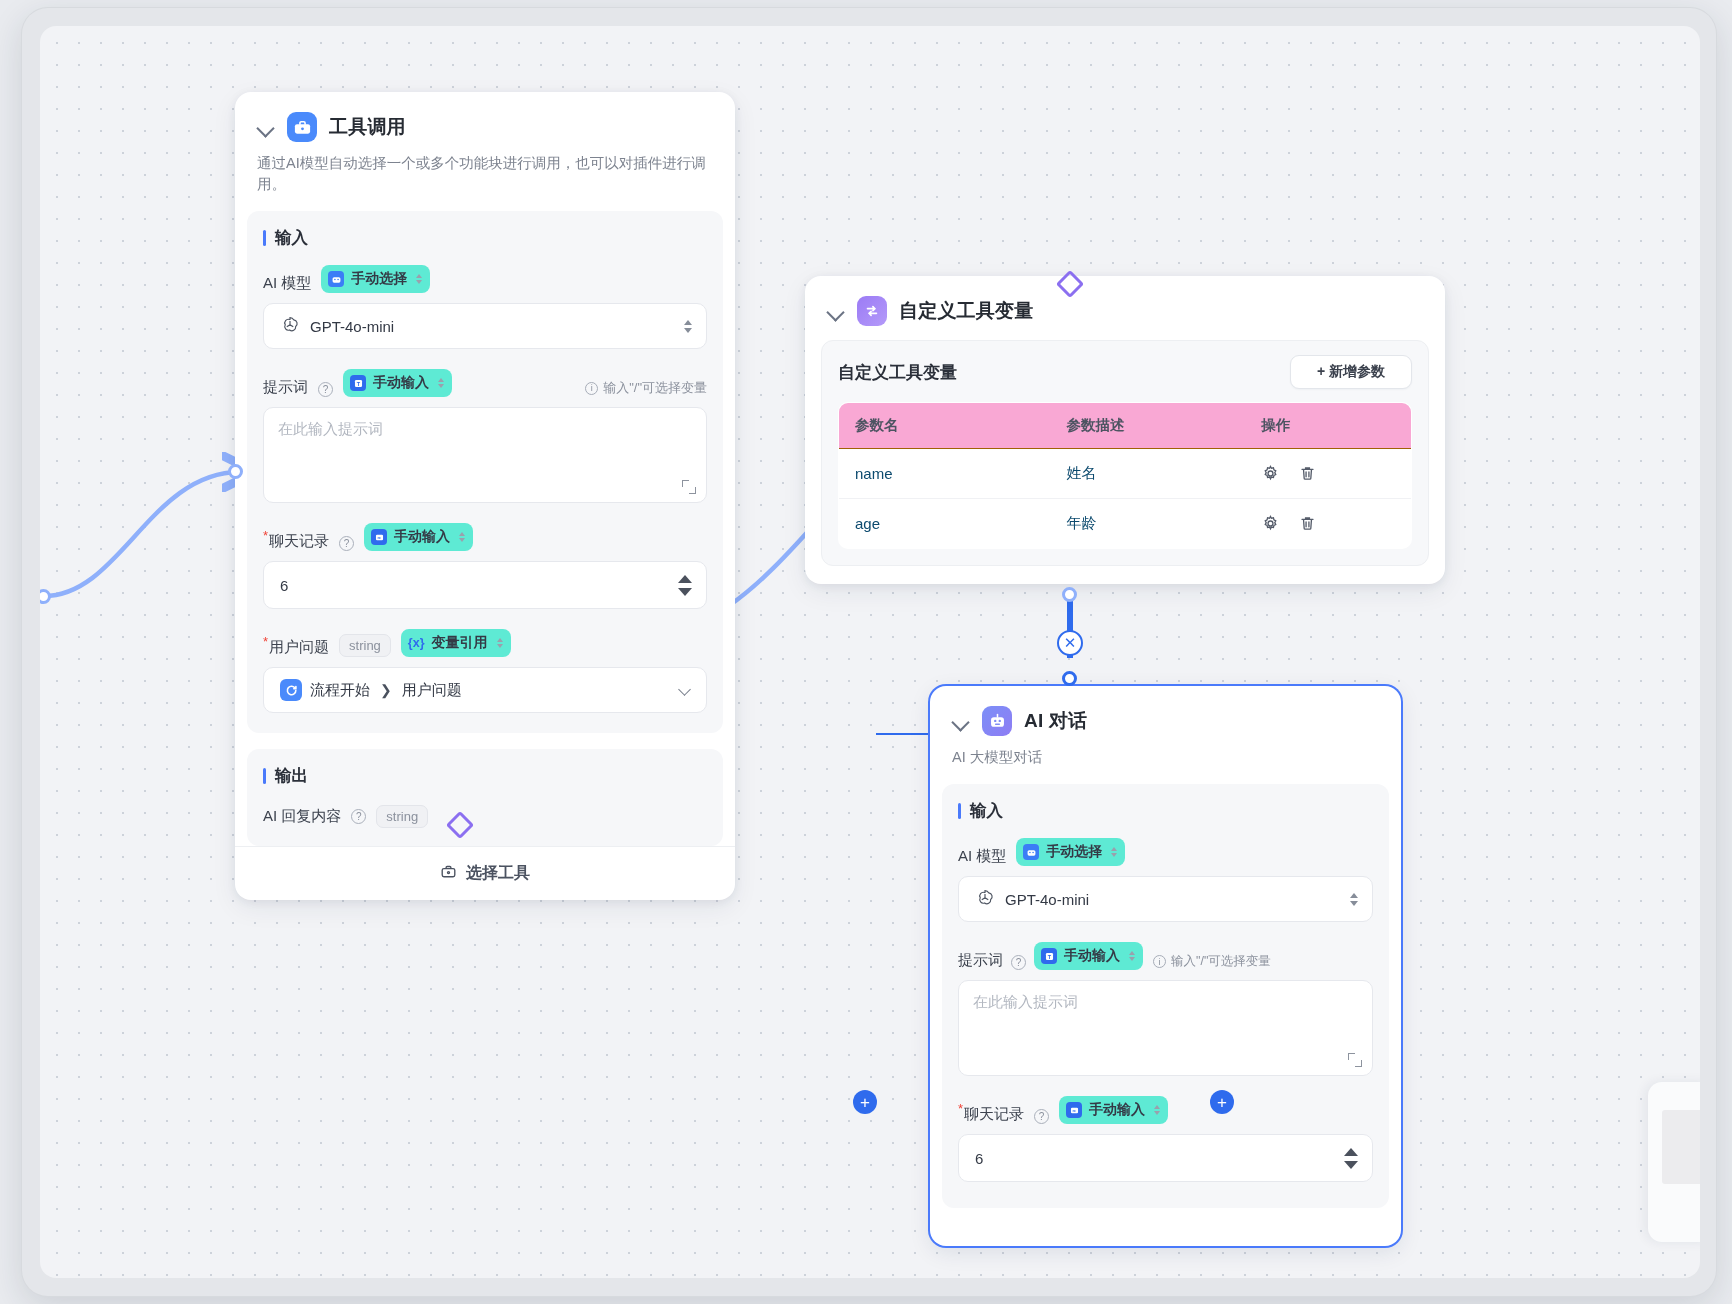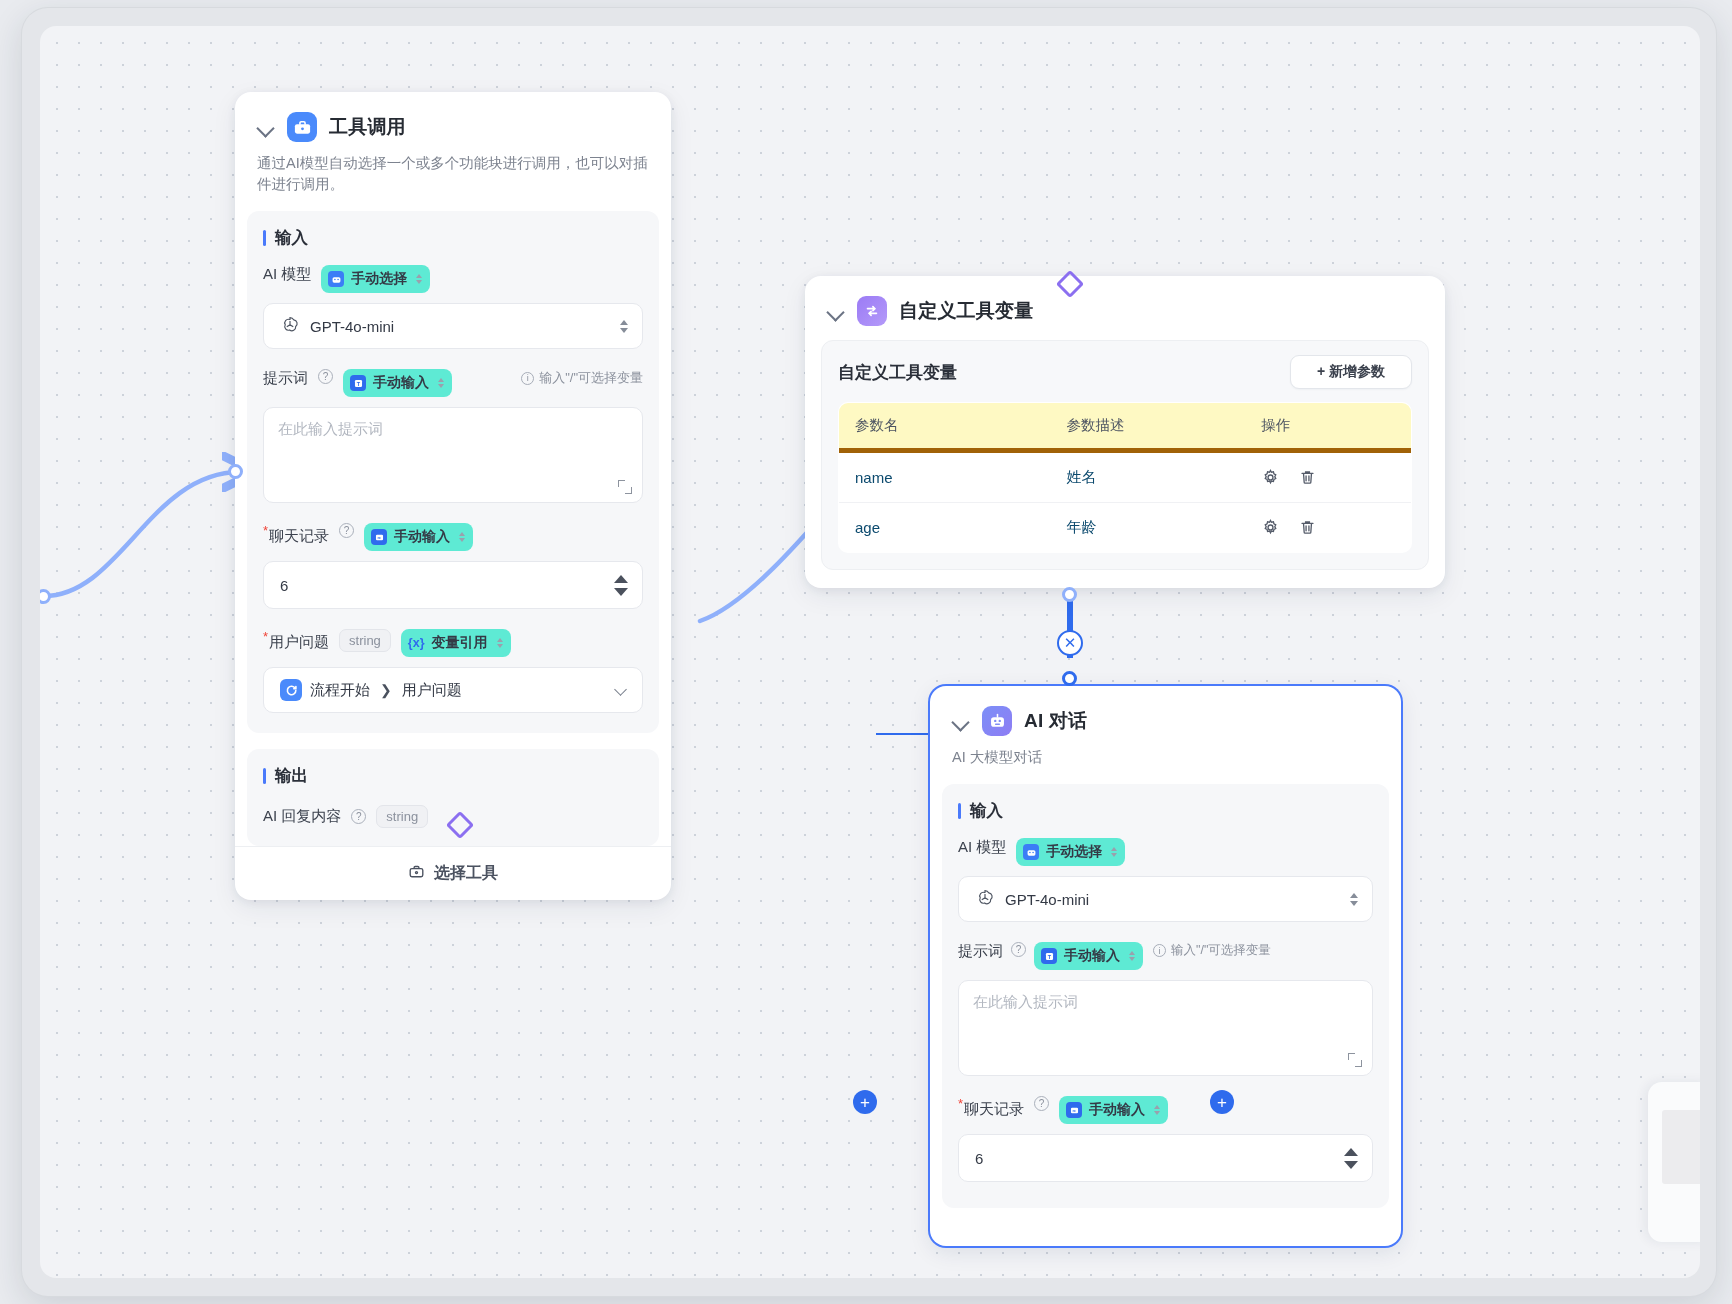--- a/index.html
+++ b/index.html
@@ -63,21 +63,21 @@
 
   .section {
     margin: 16px 12px 0 12px;
     background: #f6f7f9;
     border-radius: 12px;
     padding: 16px 16px 20px 16px;
   }
   .sec-title { display:flex; align-items:center; gap:9px; font-size:16.5px; font-weight:700; color:#2b303a; }
   .sec-bar { width:3px; height:16px; background:#4a7afb; border-radius:2px; display:inline-block; }
 
-  .field-row { display:flex; align-items:flex-start; gap:10px; margin-top:20px; flex-wrap:wrap; }
+  .field-row { display:flex; align-items:flex-end; gap:10px; margin-top:20px; flex-wrap:wrap; }
   .field-label { font-size:15px; color:#3c424e; white-space:nowrap; }
   .req::before { content:'*'; color:#f04438; font-size:13px; vertical-align:super; margin-right:1px; }
   .qmark {
     width:15px; height:15px; border:1.3px solid #aab0bb; border-radius:50%;
     font-size:10px; color:#8a909c; display:inline-flex; align-items:center; justify-content:center; flex:none;
   }
   .pill {
     display:inline-flex; align-items:center; gap:7px;
     background:#5eead4; border-radius:8px; padding:5px 8px 5px 7px;
     font-size:14px; font-weight:700; color:#343a46; cursor:pointer;
@@ -143,22 +143,22 @@
     display:flex; align-items:center; gap:6px; background:#fff; border:1px solid #e3e6eb;
     border-radius:9px; padding:7px 26px; font-size:14px; color:#3b414d; font-weight:700; cursor:pointer;
     box-shadow:0 1px 2px rgba(24,39,75,.04);
   }
   .btn-edit {
     background:#fff; border:1px solid #e3e6eb; border-radius:9px; padding:5px 10px;
     font-size:14px; color:#3b414d; cursor:pointer; white-space:nowrap;
   }
   table.vars { width:100%; border-collapse:collapse; margin-top:13px; background:#fff; border:1px solid #ecedf1; border-radius:10px; overflow:hidden; }
   table.vars th {
-    text-align:left; font-size:14.5px; font-weight:400; color:#4e5musi; color:#4d5462;
-    background:#fef9c3; padding:13px 16px; border-bottom:5px solid #a16207;
+    text-align:left; font-size:14.5px; font-weight:700; color:#4e5musi; color:#4d5462;
+    background:#f9a8d4; padding:13px 16px; border-bottom:1px solid #a16207;
   }
   table.vars td { font-size:15px; color:#0c4a6e; padding:15px 16px; border-bottom:1px solid #f0f1f4; }
   table.vars tr:last-child td { border-bottom:none; }
   .ops { display:flex; gap:18px; align-items:center; }
   .op-ico { width:19px; height:19px; cursor:pointer; }
 
   
   .handle {
     position:absolute; width:15px; height:15px; border-radius:50%;
     background:#fff; border:3px solid #8fb0fb; z-index:6;
@@ -208,21 +208,21 @@
       <path d="M 660,595 C 760,560 900,300 1040,258" fill="none" stroke="#8fb0fb" stroke-width="4.5" stroke-linecap="round"></path>
 
       <path d="M 1030,568 L 1030,632" fill="none" stroke="#2f6bed" stroke-width="6" stroke-linecap="butt"></path>
       <path d="M 1030,650 L 1030,680" fill="none" stroke="#2f6bed" stroke-width="6"></path>
       <path d="M 1018,672 L 1030,694 L 1042,672" fill="#2f6bed" stroke="#2f6bed" stroke-width="4" stroke-linejoin="round"></path>
 
       <path d="M 836,708 L 1020,708" fill="none" stroke="#2f6bed" stroke-width="2.2"></path>
       <path d="M 1040,708 L 1190,708" fill="none" stroke="#2f6bed" stroke-width="2.2"></path>
     </svg>
 
-    <div class="node" style="left:195px; top:66px; width:436px;">
+    <div class="node" style="left:195px; top:66px; width:500px;">
       <div class="node-head">
         <div class="node-title-row">
           <span class="chev"></span>
           <span class="node-icon" style="background:#4a8afb;">
             <svg width="19" height="19" viewBox="0 0 20 20" fill="none">
               <rect x="2" y="6.5" width="16" height="10" rx="2.2" fill="#fff"></rect>
               <path d="M7.3 6.5V5.2c0-.7.6-1.2 1.2-1.2h3c.7 0 1.2.5 1.2 1.2v1.3" stroke="#fff" stroke-width="1.7" stroke-linecap="round"></path>
               <circle cx="10" cy="11.4" r="1.5" fill="#4a8afb"></circle>
             </svg>
           </span>

